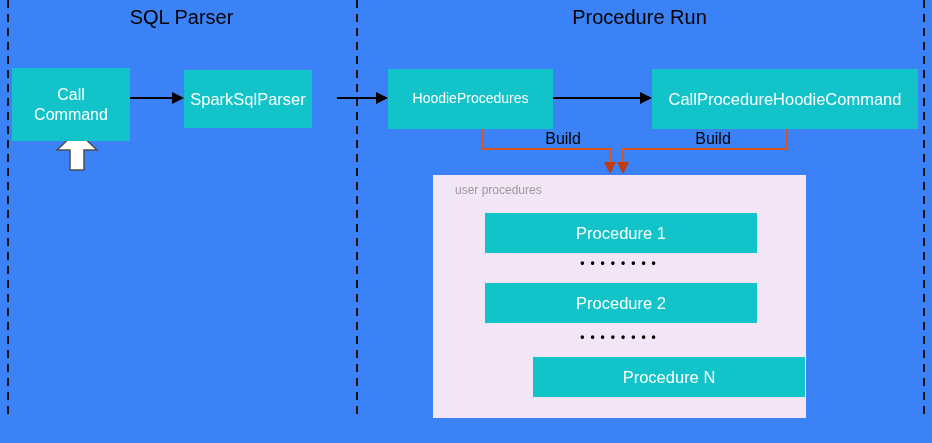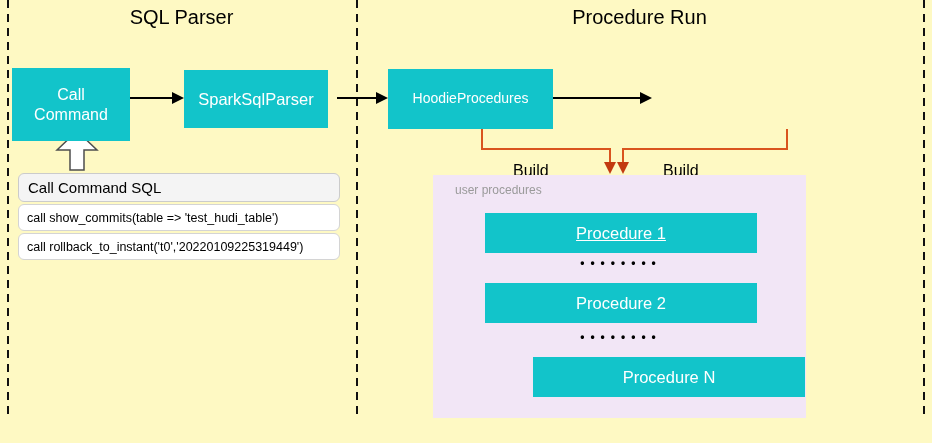--- a/index.html
+++ b/index.html
@@ -12,21 +12,21 @@
     --panel-header-bg:#F4F4F4;
   }
   *{margin:0;padding:0;box-sizing:border-box;}
   body{
     font-family:"Liberation Sans","DejaVu Sans",sans-serif;
     background:#ffffff;
   }
   .canvas{
     position:relative;
     width:932px;height:443px;
-    background:#fef9c3;
+    background:#3b82f6;
     overflow:hidden;
     padding-left:28px;
   }
   .dashed-line{
     position:absolute;top:0;width:2px;height:414px;
     background:repeating-linear-gradient(to bottom,#111 0 8px,transparent 8px 14px);
   }
   .region-title{
     position:absolute;top:6px;
     font-size:20px;color:#000;text-align:center;
@@ -34,31 +34,31 @@
   .node{
     position:absolute;
     background:var(--teal);
     color:#fff;
     display:flex;align-items:center;justify-content:center;
     text-align:center;
     font-size:16px;
     line-height:1.25;
   }
   #node-call-command{left:12px;top:68px;width:118px;height:73px;padding:0 24px;}
-  #node-spark-sql-parser{left:184px;top:70px;width:144px;height:58px;font-size:16.5px;}
+  #node-spark-sql-parser{left:184px;top:70px;width:128px;height:58px;font-size:16.5px;}
   #node-hoodie-procedures{left:388px;top:69px;width:165px;height:60px;font-size:14px;}
   #node-call-procedure-hoodie-command{left:652px;top:69px;width:266px;height:60px;font-size:16.5px;}
   .svg-overlay{
     position:absolute;left:0;top:0;width:932px;height:443px;
     pointer-events:none;
   }
   .edge-label{
     position:absolute;
-    width:100px;
-    font-size:16px;color:#000;margin-top:32px;
+    width:100px;text-align:center;
+    font-size:16px;color:#000;
   }
   .sql-panel{
     position:absolute;left:18px;top:173px;width:322px;
   }
   .sql-panel-header{
     background:var(--panel-header-bg);
     border:1px solid var(--panel-border);
     border-radius:6px;
     height:29px;
     display:flex;align-items:center;
@@ -83,21 +83,21 @@
   .user-procedures-label{
     position:absolute;left:22px;top:8px;
     font-size:12px;color:var(--muted);
   }
   .procedure{
     position:absolute;left:52px;width:272px;height:40px;
     background:var(--teal);
     color:#fff;font-size:16.5px;
     display:flex;align-items:center;justify-content:center;
   }
-  #procedure-1{top:38px;text-decoration:underline;}
+  #procedure-1{top:38px;}
   #procedure-2{top:108px;}
   #procedure-n{top:182px;margin-left:48px;}
   .ellipsis-row{
     position:absolute;left:52px;width:272px;height:14px;
     text-align:center;
     font-size:12px;font-weight:bold;color:#000;
     letter-spacing:6px;line-height:14px;
   }
   #ellipsis-1{top:81px;}
   #ellipsis-2{top:155px;}
@@ -140,29 +140,25 @@
 
     <g>
       <path d="M 787 129 L 787 149 L 623 149 L 623 163" fill="none" stroke="var(--orange)" stroke-width="2"></path>
       <polygon points="617,162 629,162 623,174" fill="var(--orange-head)"></polygon>
     </g>
   </svg>
 
   <div class="node" id="node-call-command">Call Command</div>
   <div class="node" id="node-spark-sql-parser">SparkSqlParser</div>
   <div class="node" id="node-hoodie-procedures">HoodieProcedures</div>
+  <div class="node" id="node-call-procedure-hoodie-command">CallProcedureHoodieCommand</div>
 
   <div class="edge-label" style="left:513px;top:130px">Build</div>
   <div class="edge-label" style="left:663px;top:130px">Build</div>
 
-  <div class="sql-panel">
-    <div class="sql-panel-header">Call Command SQL</div>
-    <div class="sql-row">call show_commits(table =&gt; 'test_hudi_table')</div>
-    <div class="sql-row">call rollback_to_instant('t0','20220109225319449')</div>
-  </div>
 
   <div class="user-procedures">
     <div class="user-procedures-label">user procedures</div>
     <div class="procedure" id="procedure-1">Procedure 1</div>
     <div class="ellipsis-row" id="ellipsis-1">••••••••</div>
     <div class="procedure" id="procedure-2">Procedure 2</div>
     <div class="ellipsis-row" id="ellipsis-2">••••••••</div>
     <div class="procedure" id="procedure-n">Procedure N</div>
   </div>
 

